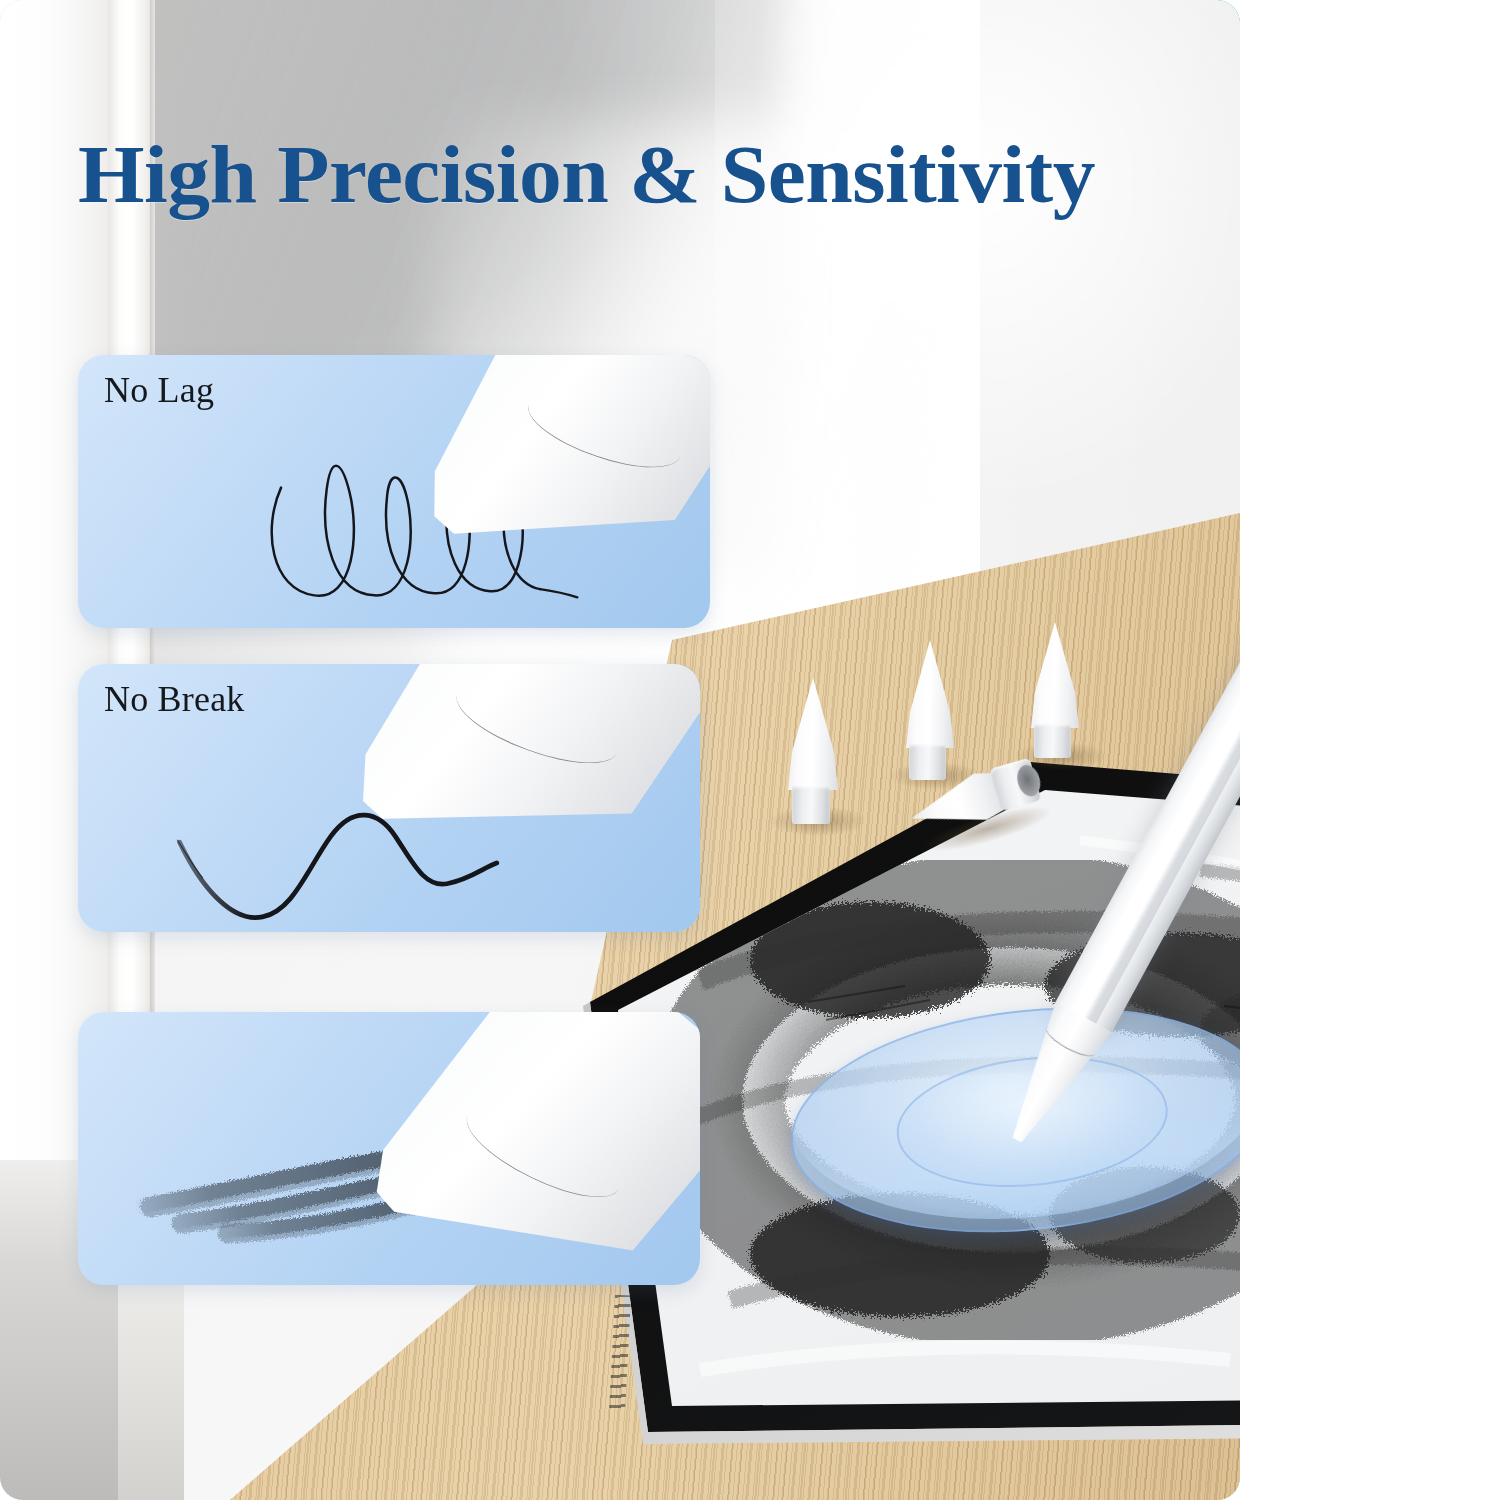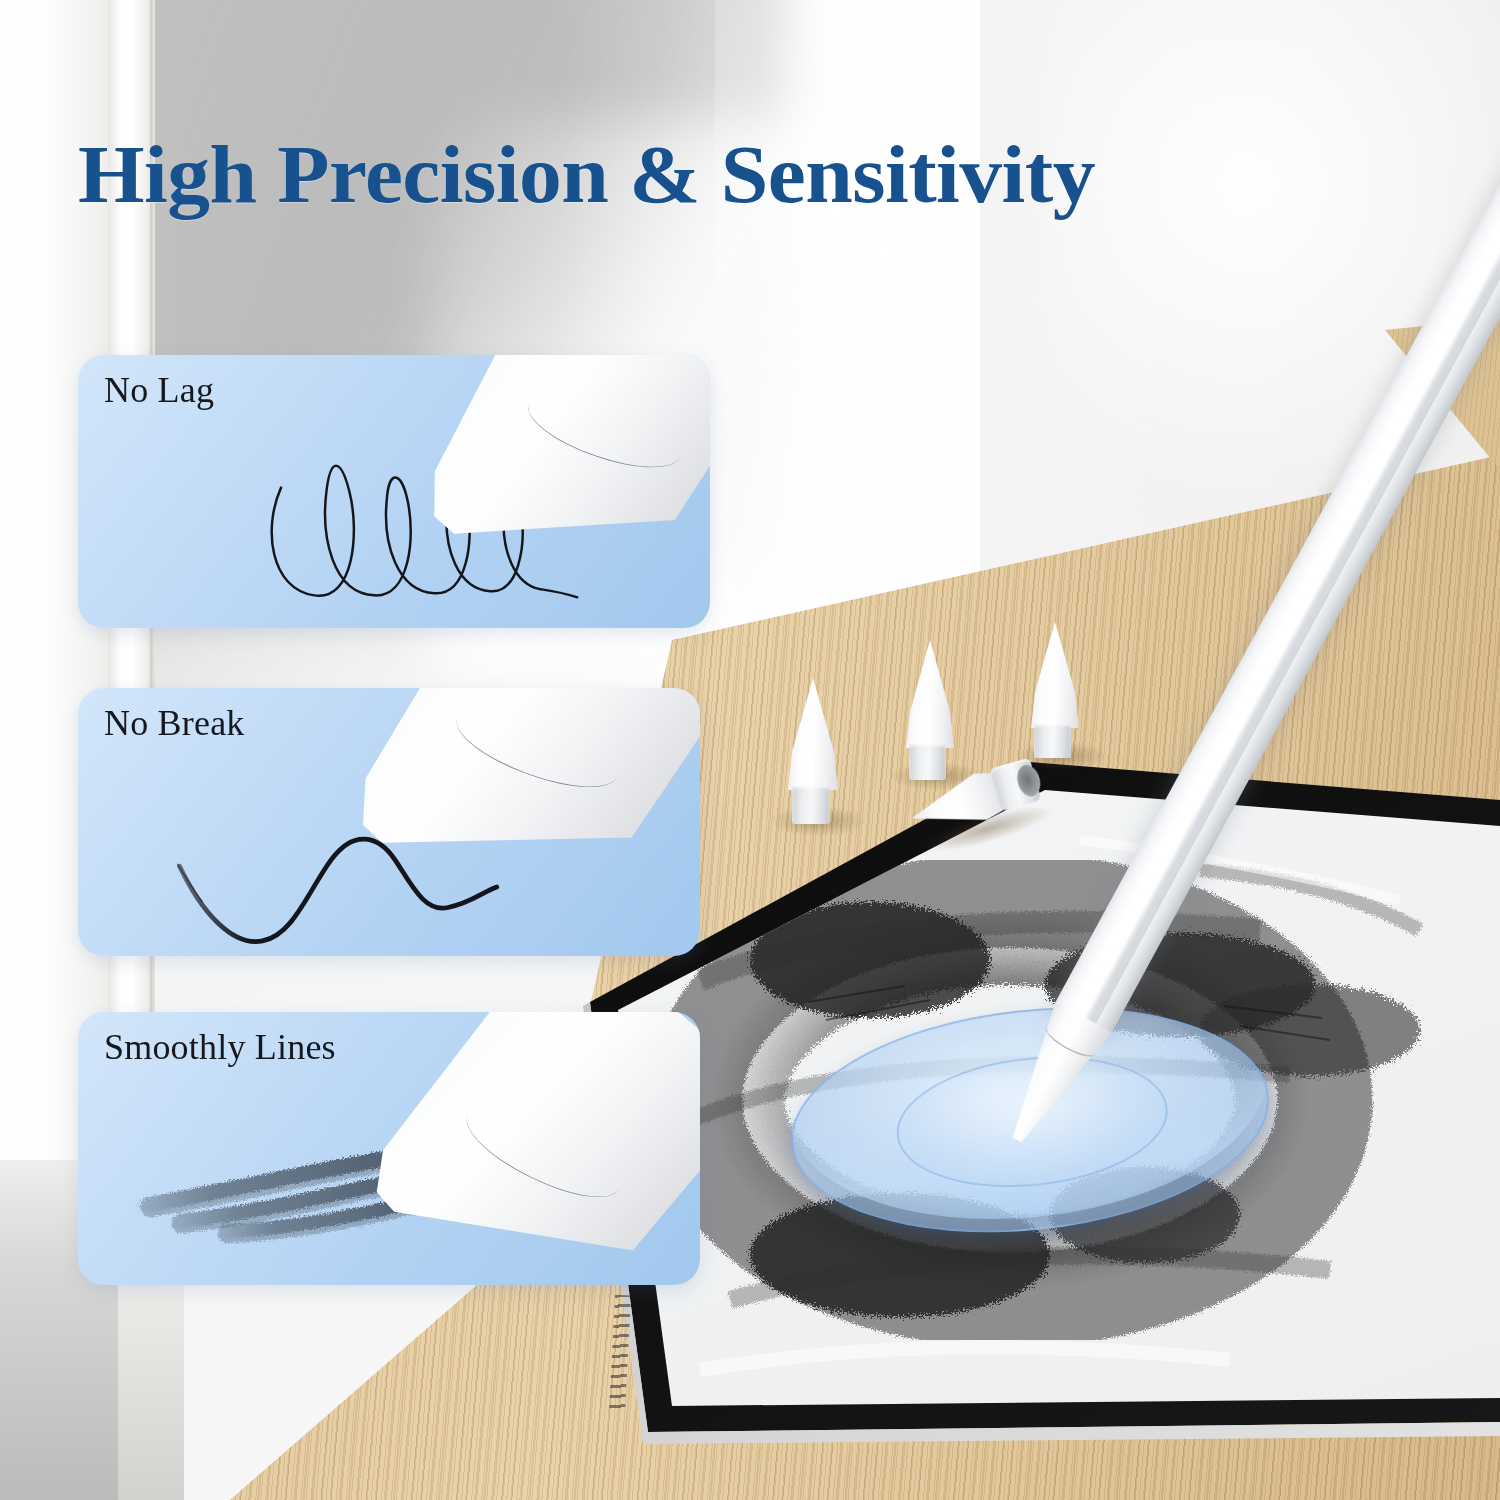--- a/index.html
+++ b/index.html
@@ -6,24 +6,25 @@
     margin: 0;
     padding: 0;
     background: #ffffff;
   }
   body {
     font-family: "Liberation Serif", "DejaVu Serif", serif;
   }
 
   #stage {
     position: relative;
-    width: 1500px;
+    width: 1240px;
     height: 1500px;
     overflow: hidden;
     background: #14b8a6;
+    border-radius: 23px;
   }
 
   
   .scene {
     position: absolute;
     inset: 0;
     overflow: hidden;
   }
 
   
@@ -515,21 +516,21 @@
       </g>
     </svg>
 
     <div class="card-pen" style="left:452px; top:-118px; width:300px; height:400px; transform: rotate(33deg);">
       <div class="pbody" style="width:300px; height:400px; clip-path: polygon(40px 0, 300px 0, 300px 240px, 122px 372px, 96px 368px, 72px 330px);"></div>
       <div class="pseam" style="left:112px; top:176px; width:160px; height:54px; transform: rotate(-14deg);"></div>
     </div>
     <div class="card-label">No Lag</div>
   </div>
 
-  <div class="card" style="left:78px; top:688px; width:600px; height:268px;">
+  <div class="card" style="left:78px; top:664px; width:600px; height:268px;">
     <svg class="card-art" viewBox="0 0 600 268">
       <defs>
         <linearGradient id="waveW" x1="0" y1="0" x2="1" y2="0">
           <stop offset="0%" stop-color="#14161b" stop-opacity="0.55"></stop>
           <stop offset="22%" stop-color="#14161b" stop-opacity="1"></stop>
           <stop offset="100%" stop-color="#14161b" stop-opacity="1"></stop>
         </linearGradient>
       </defs>
       <path d="M98 172
                C 120 218, 150 250, 178 244
@@ -568,16 +569,15 @@
       <g filter="url(#chalk)" fill="none" stroke="#5a6775" stroke-opacity="0.40" stroke-linecap="round">
         <path d="M70 188 C 156 174, 266 146, 418 124" stroke-width="20"></path>
         <path d="M100 204 C 194 194, 302 164, 418 142" stroke-width="19"></path>
         <path d="M144 214 C 234 210, 332 186, 412 162" stroke-width="18"></path>
       </g>
     </svg>
     <div class="card-pen" style="left:400px; top:-30px; width:330px; height:360px; transform: rotate(40deg);">
       <div class="pbody" style="width:330px; height:360px; clip-path: polygon(62px 0, 330px 0, 330px 212px, 122px 336px, 96px 332px, 74px 296px);"></div>
       <div class="pseam" style="left:114px; top:166px; width:168px; height:56px; transform: rotate(-14deg);"></div>
     </div>
-    <div class="card-label">Smoothly Lines</div>
   </div>
 
 </div>
 
 </body></html>

